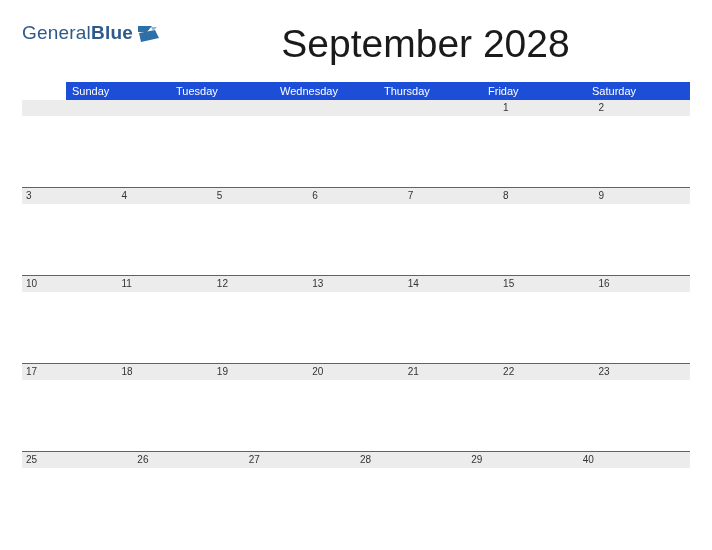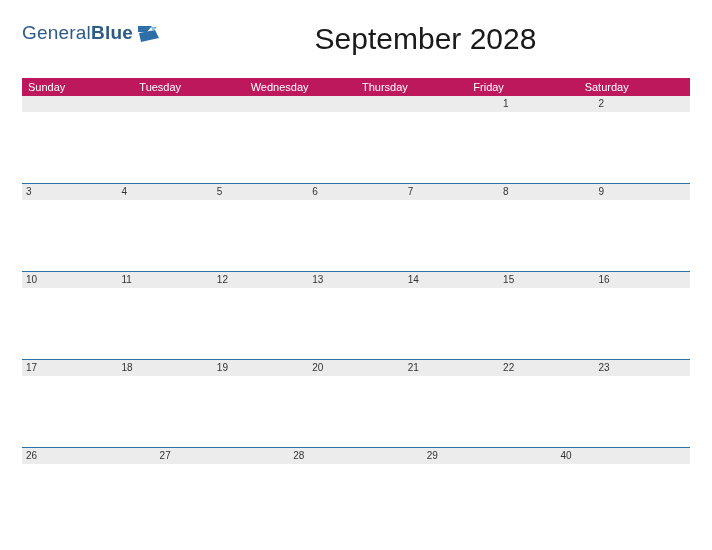--- a/index.html
+++ b/index.html
@@ -13,60 +13,61 @@
     color: #222;
     overflow: hidden;
   }
   .page {
     padding: 18px 22px 0 22px;
   }
   .header {
     display: flex;
     align-items: flex-start;
     justify-content: space-between;
-    margin-bottom: 22px;
+    margin-bottom: 16px;
   }
   .logo {
     display: flex;
     align-items: flex-start;
     gap: 2px;
     padding-top: 4px;
   }
   .logo-text {
     font-size: 19px;
     font-weight: 400;
     color: #2e5a8a;
     letter-spacing: 0.2px;
   }
   .logo-text .bold { font-weight: 700; }
   .logo-mark {
     margin-left: 2px;
     margin-top: 2px;
   }
   .title {
-    font-size: 30px;
+    font-size: 39px;
     font-weight: 400;
     color: #1a1a1a;
     text-align: center;
     flex: 1;
     padding-top: 4px;
   }
   .region {
     font-size: 15px;
     color: #222;
     text-align: right;
     min-width: 120px;
     padding-top: 10px;
   }
   .grid {
     width: 100%;
   }
   .dow-row {
     display: flex;
-    background: #be185d;
+    background: #1d4ed8;
+    margin-left: 44px;
   }
   .dow-cell {
     flex: 1;
     color: #fff;
     font-size: 11px;
     font-weight: 400;
     padding: 3px 6px 3px 6px;
     text-align: left;
   }
   .weeks {
@@ -210,20 +211,23 @@
           </div>
         <div class="day">
             <div class="day-strip">22</div>
           </div>
         <div class="day">
             <div class="day-strip">23</div>
           </div>
       </div>
       <div class="week">
         <div class="day">
+            <div class="day-strip">25</div>
+          </div>
+        <div class="day">
             <div class="day-strip">26</div>
           </div>
         <div class="day">
             <div class="day-strip">27</div>
           </div>
         <div class="day">
             <div class="day-strip">28</div>
           </div>
         <div class="day">
             <div class="day-strip">29</div>

